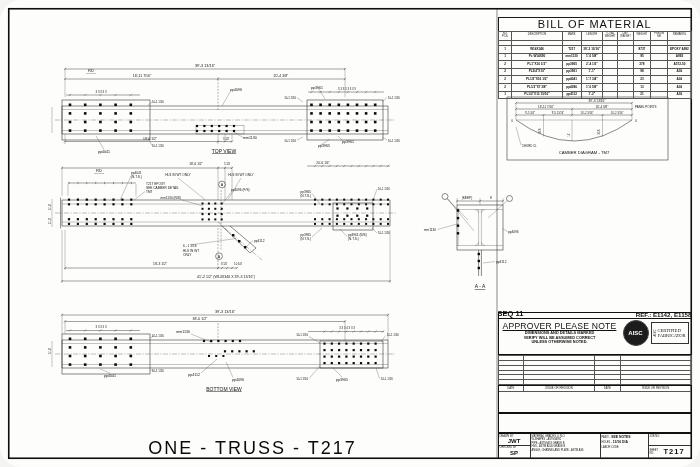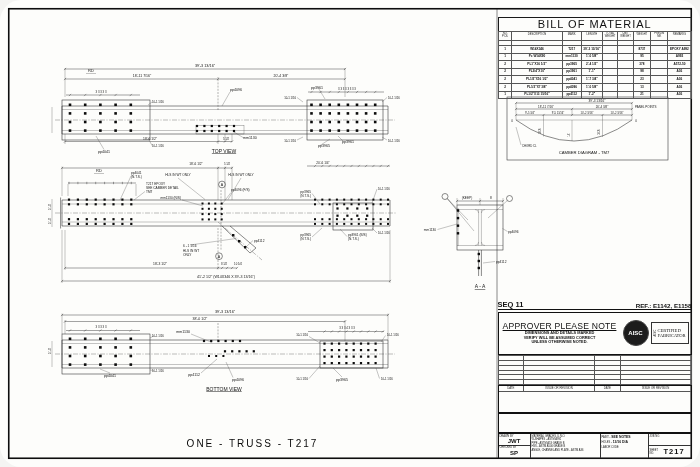--- a/index.html
+++ b/index.html
@@ -15,21 +15,21 @@
   .dim{stroke:#333;stroke-width:.45;fill:none;}
   
   .bom{left:498px;top:16.5px;width:193.5px;}
   .bom-title{border:.9px solid #1a1a1a;border-bottom:none;font-size:11px;line-height:13px;height:13px;text-align:center;letter-spacing:1px;}
   table{border-collapse:collapse;width:100%;table-layout:fixed;}
   .bom td,.bom th{border:.5px solid #555;font-size:3.1px;line-height:1.1;padding:0 1px;text-align:center;overflow:hidden;white-space:normal;}
   .bom th{height:8px;font-weight:normal;font-size:2.7px;color:#222;}
   .bom tr.sp td{height:4.5px;}
   .bom tr.dr td{height:6.6px;font-weight:bold;}
   .bom table{border:.9px solid #1a1a1a;}
-  .seq{left:497.5px;top:297px;width:194px;height:11.5px;border-bottom:1.2px solid #111;display:flex;justify-content:space-between;align-items:flex-end;}
+  .seq{left:497.5px;top:306px;width:194px;height:11.5px;border-bottom:1.2px solid #111;display:flex;justify-content:space-between;align-items:flex-end;}
   .seq .s1{font-size:7.5px;font-weight:bold;}
   .seq .s2{font-size:6.2px;font-weight:bold;}
   .approver{left:497.5px;top:311.5px;width:194px;height:43px;border:1.2px solid #111;display:flex;align-items:center;box-sizing:border-box;}
   .app-left{width:122px;text-align:center;}
   .app-title{font-size:8.6px;font-weight:normal;text-decoration:underline;letter-spacing:.2px;}
   .app-line{font-size:3.9px;font-weight:bold;line-height:4.9px;}
   .stamp{display:flex;align-items:center;gap:2px;margin-left:2px;}
   .stamp-circle{width:24px;height:24px;border-radius:50%;background:#1c1c1c;color:#fff;display:flex;align-items:center;justify-content:center;font-size:6px;font-weight:bold;border:1.5px solid #444;}
   .stamp-box{border:1px solid #333;height:20px;display:flex;align-items:center;}
   .stamp-side{font-size:2.6px;transform:rotate(-90deg);width:6px;letter-spacing:.3px;}
@@ -39,21 +39,21 @@
   .revisions td{border:.5px solid #555;font-size:2.8px;text-align:center;height:3.85px;padding:0;color:#222;}
   .revisions tr.hdr td{height:6.2px;}
   .blk{left:497.5px;border:1px solid #111;width:194px;box-sizing:border-box;}
   .titleblock{left:497.5px;top:433px;width:194px;height:25.8px;border:1px solid #111;box-sizing:border-box;display:flex;}
   .tb-col{border-right:.6px solid #333;box-sizing:border-box;}
   .tb-lbl{font-size:2.6px;line-height:3.2px;padding:.5px 1px 0;}
   .tb-val{font-size:6px;font-weight:bold;text-align:center;line-height:6.5px;}
   .tb-mat{font-size:2.6px;line-height:3.4px;padding:1px 1px;}
   .tb-p{font-size:2.6px;line-height:4.6px;padding:.5px 1px;}
   .tb-p b{font-size:3.4px;}
-  .main-title{left:8px;width:489px;top:438px;text-align:center;font-size:10px;letter-spacing:2px;color:#0a0a0a;}
+  .main-title{left:8px;width:489px;top:438px;text-align:center;font-size:18px;letter-spacing:2px;color:#0a0a0a;}
   .half{height:50%;box-sizing:border-box;}
 </style>
 </head>
 <body>
 
 <div class="sheet">
 
   <svg id="dwg" width="700" height="467" viewBox="0 0 700 467" style="position:absolute;left:0;top:0;">
     <g>
       <rect class="bdr" x="8.75" y="8.75" width="682.5" height="449.5"></rect>

